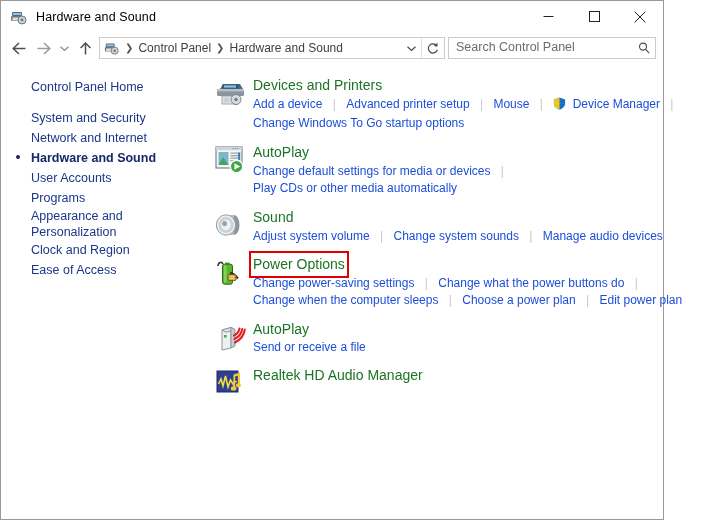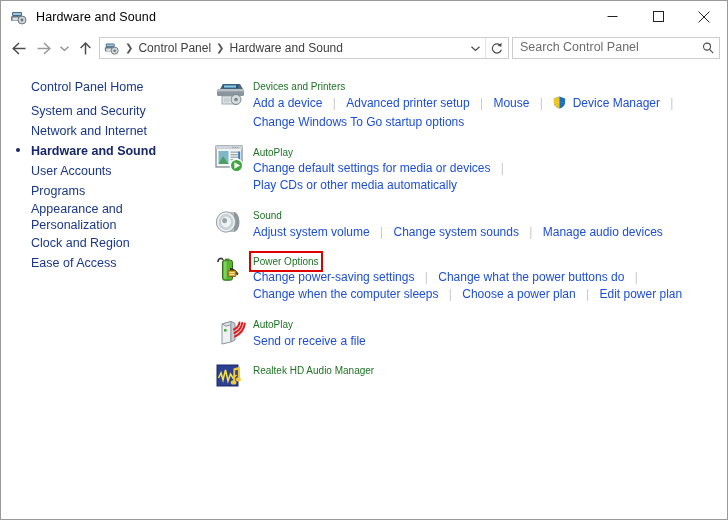--- a/index.html
+++ b/index.html
@@ -9,21 +9,21 @@
   body {
     width: 728px;
     height: 520px;
     font-family: "Liberation Sans", sans-serif;
     background: #ffffff;
     overflow: hidden;
     -webkit-font-smoothing: antialiased;
   }
   #window {
     position: relative;
-    width: 728px;
+    width: 664px;
     height: 520px;
     box-sizing: border-box;
     border: 1px solid #9a9a9a;
     background: #ffffff;
     display: flex;
     flex-direction: column;
   }
 
   
   #titlebar {
@@ -168,21 +168,21 @@
   .side-item {
     position: relative;
     padding: 0 6px 0 30px;
     min-height: 20px;
     display: flex;
     align-items: center;
     font-size: 12.5px;
     color: #1a3789;
     line-height: 1.28;
   }
-  .side-item.home { margin-bottom: 4px; }
+  .side-item.home { margin-bottom: 11px; }
   .side-item.current {
     color: #16276b;
     font-weight: bold;
   }
   .side-item .bullet {
     position: absolute;
     left: 15px;
     top: 7px;
     width: 4px;
     height: 4px;
@@ -208,21 +208,21 @@
     padding-top: 3px;
     display: flex;
     justify-content: center;
   }
   .cat-body {
     flex: 1 1 auto;
     min-width: 0;
     padding-top: 1px;
   }
   .cat-title {
-    font-size: 10px;
+    font-size: 14px;
     color: #1d7324;
     line-height: 1.35;
     display: inline-block;
     margin-bottom: 1px;
   }
   .cat-title.highlight {
     outline: 2px solid #e00000;
     outline-offset: 2px;
   }
   .linkrow {

